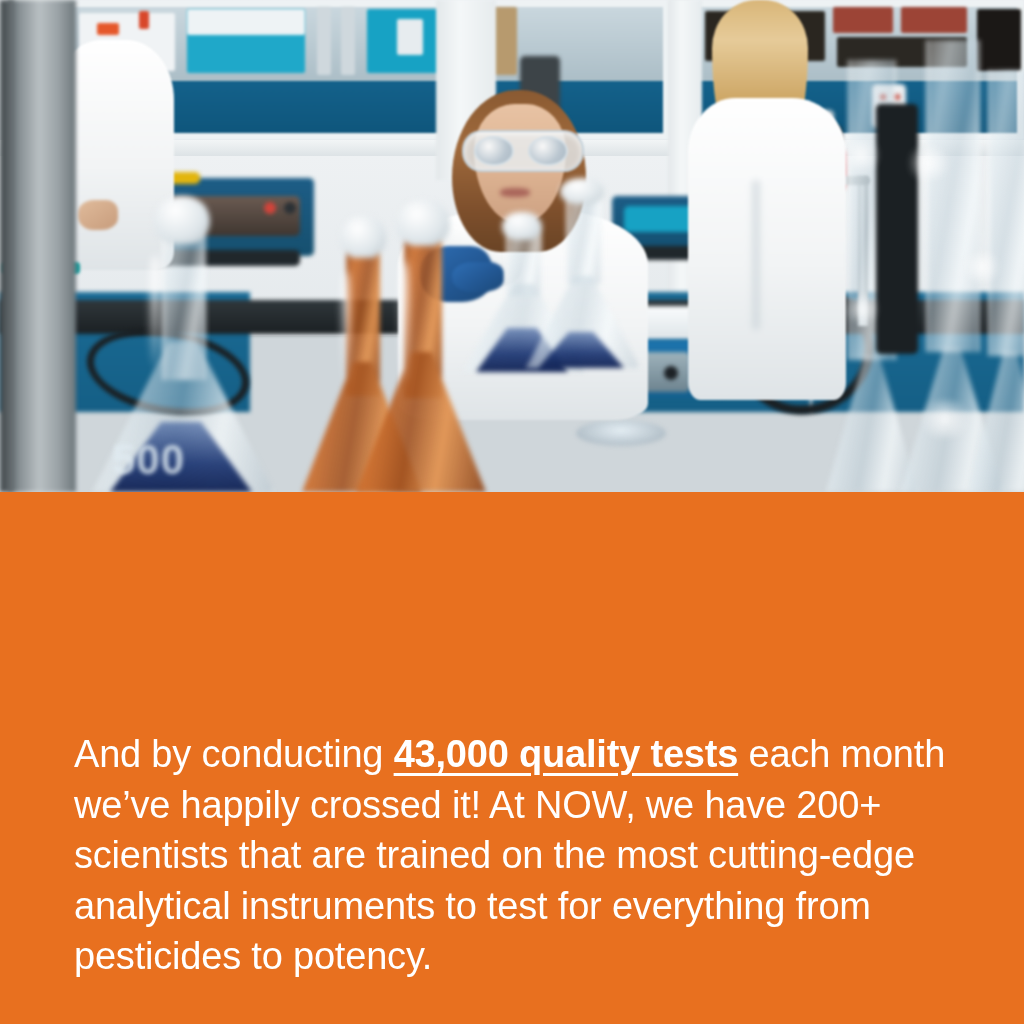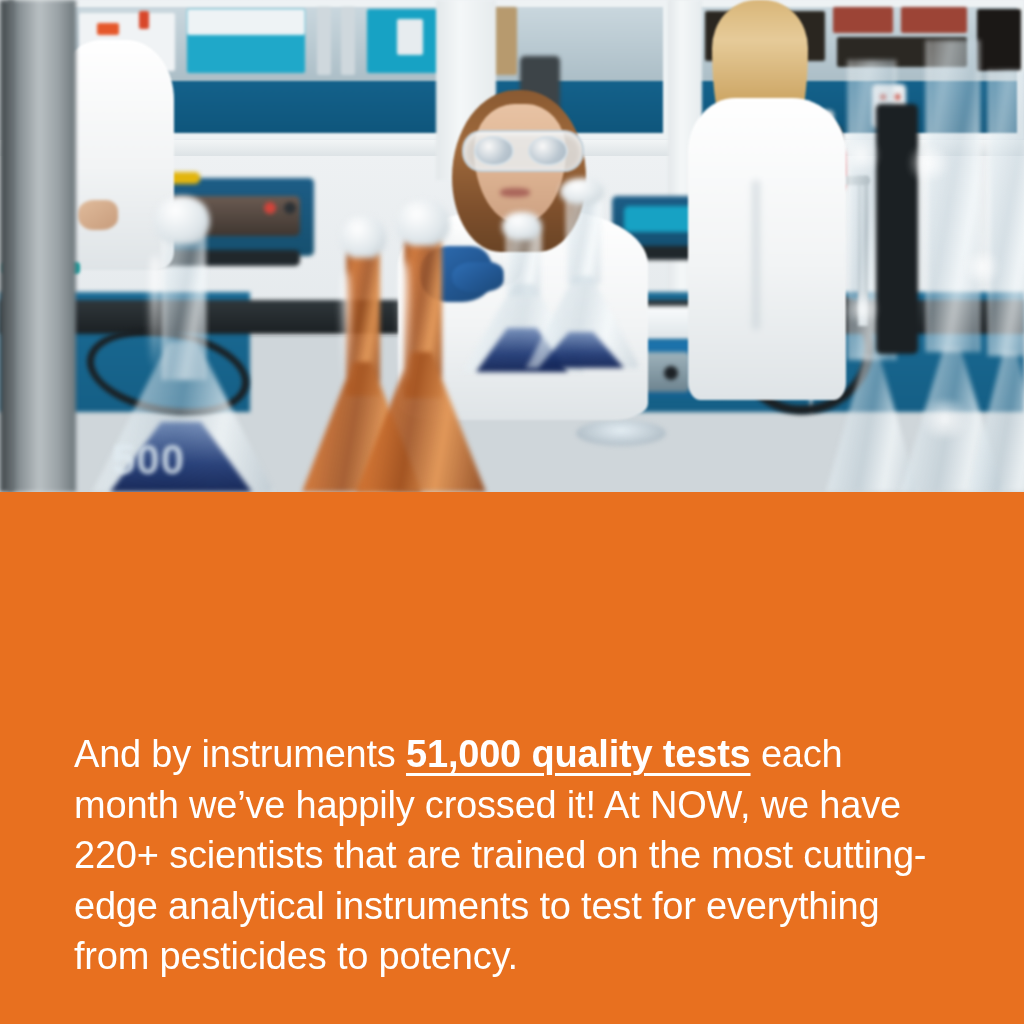--- a/index.html
+++ b/index.html
@@ -412,16 +412,16 @@
     <div class="bokeh" style="left:842px;top:296px;width:40px;height:26px;"></div>
     <div class="bokeh" style="left:916px;top:400px;width:58px;height:38px;"></div>
 
     <div class="bench-front" style="z-index:-1;"></div>
 
     <div class="post-left"></div>
     <div class="post-left2"></div>
   </div>
 
   <div id="panel">
-    <div id="body-copy"><span>And by instruments </span><span class="emph">51,000 quality tests</span><span> each month we’ve happily crossed it! At NOW, we have 220+ scientists that are trained on the most cutting-edge analytical instruments to test for everything from pesticides to potency.</span></div>
+    <div id="body-copy"><span>And by conducting </span><span class="emph">43,000 quality tests</span><span> each month we’ve happily crossed it! At NOW, we have 200+ scientists that are trained on the most cutting-edge analytical instruments to test for everything from pesticides to potency.</span></div>
   </div>
 
 </div>
 
 </body></html>

